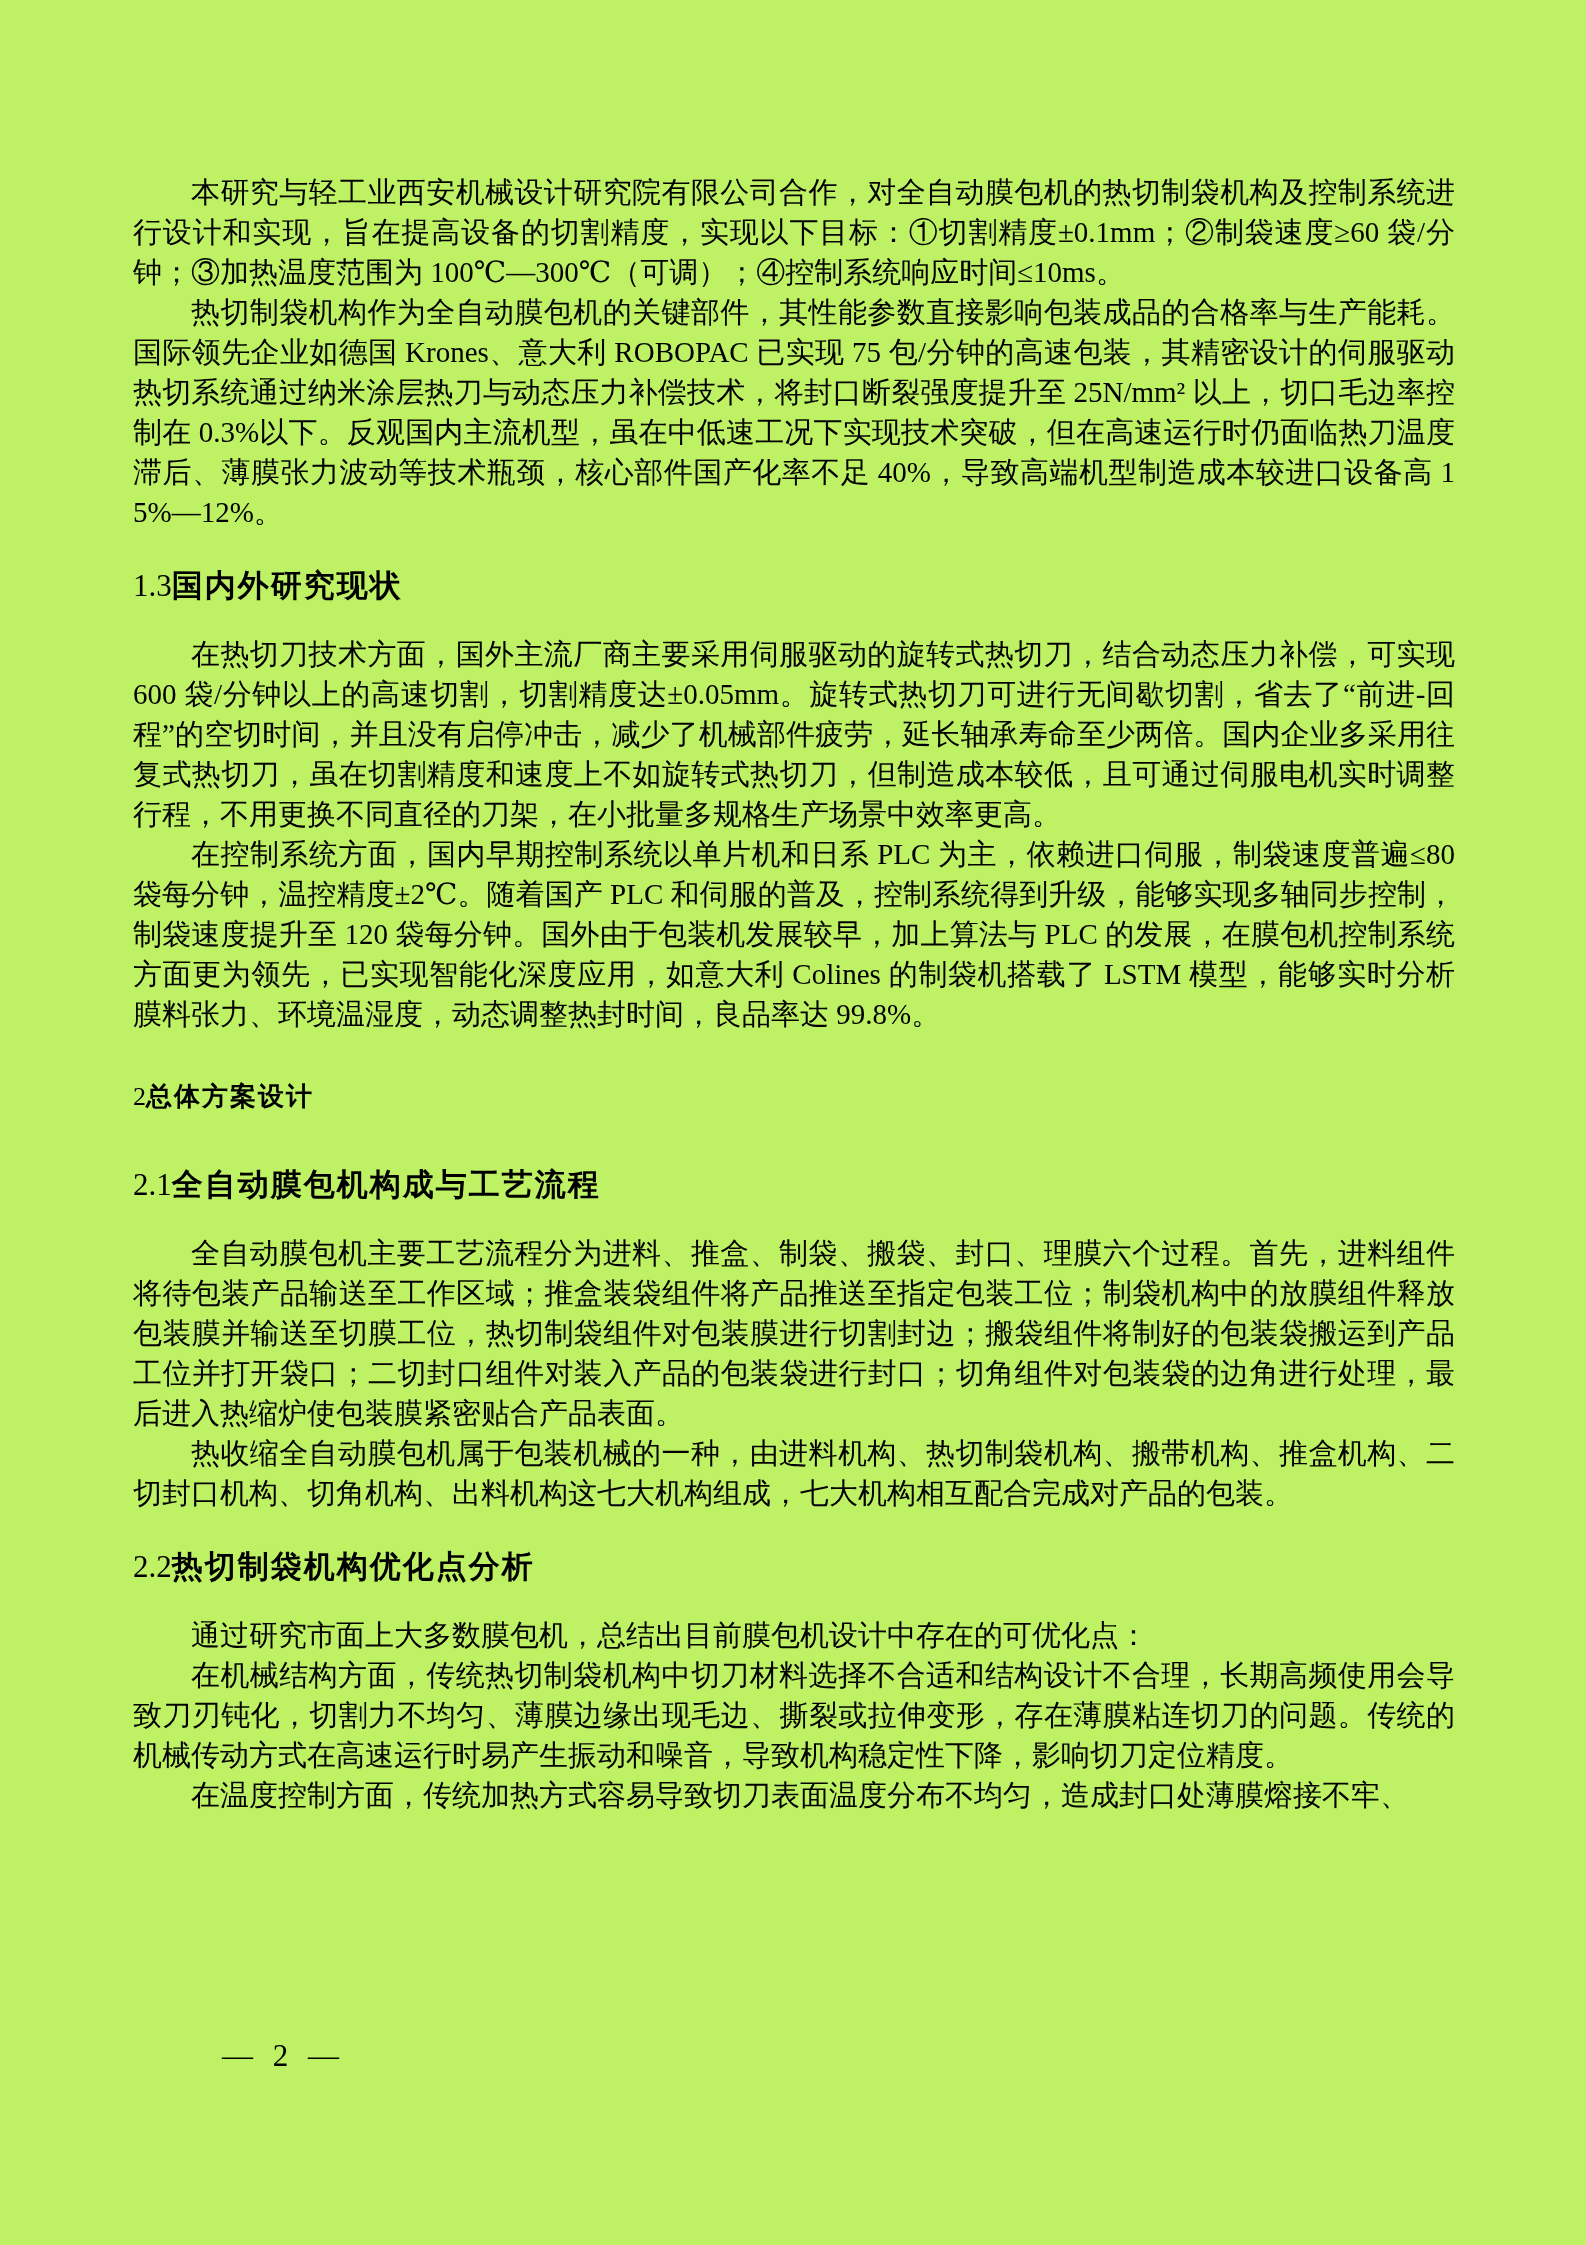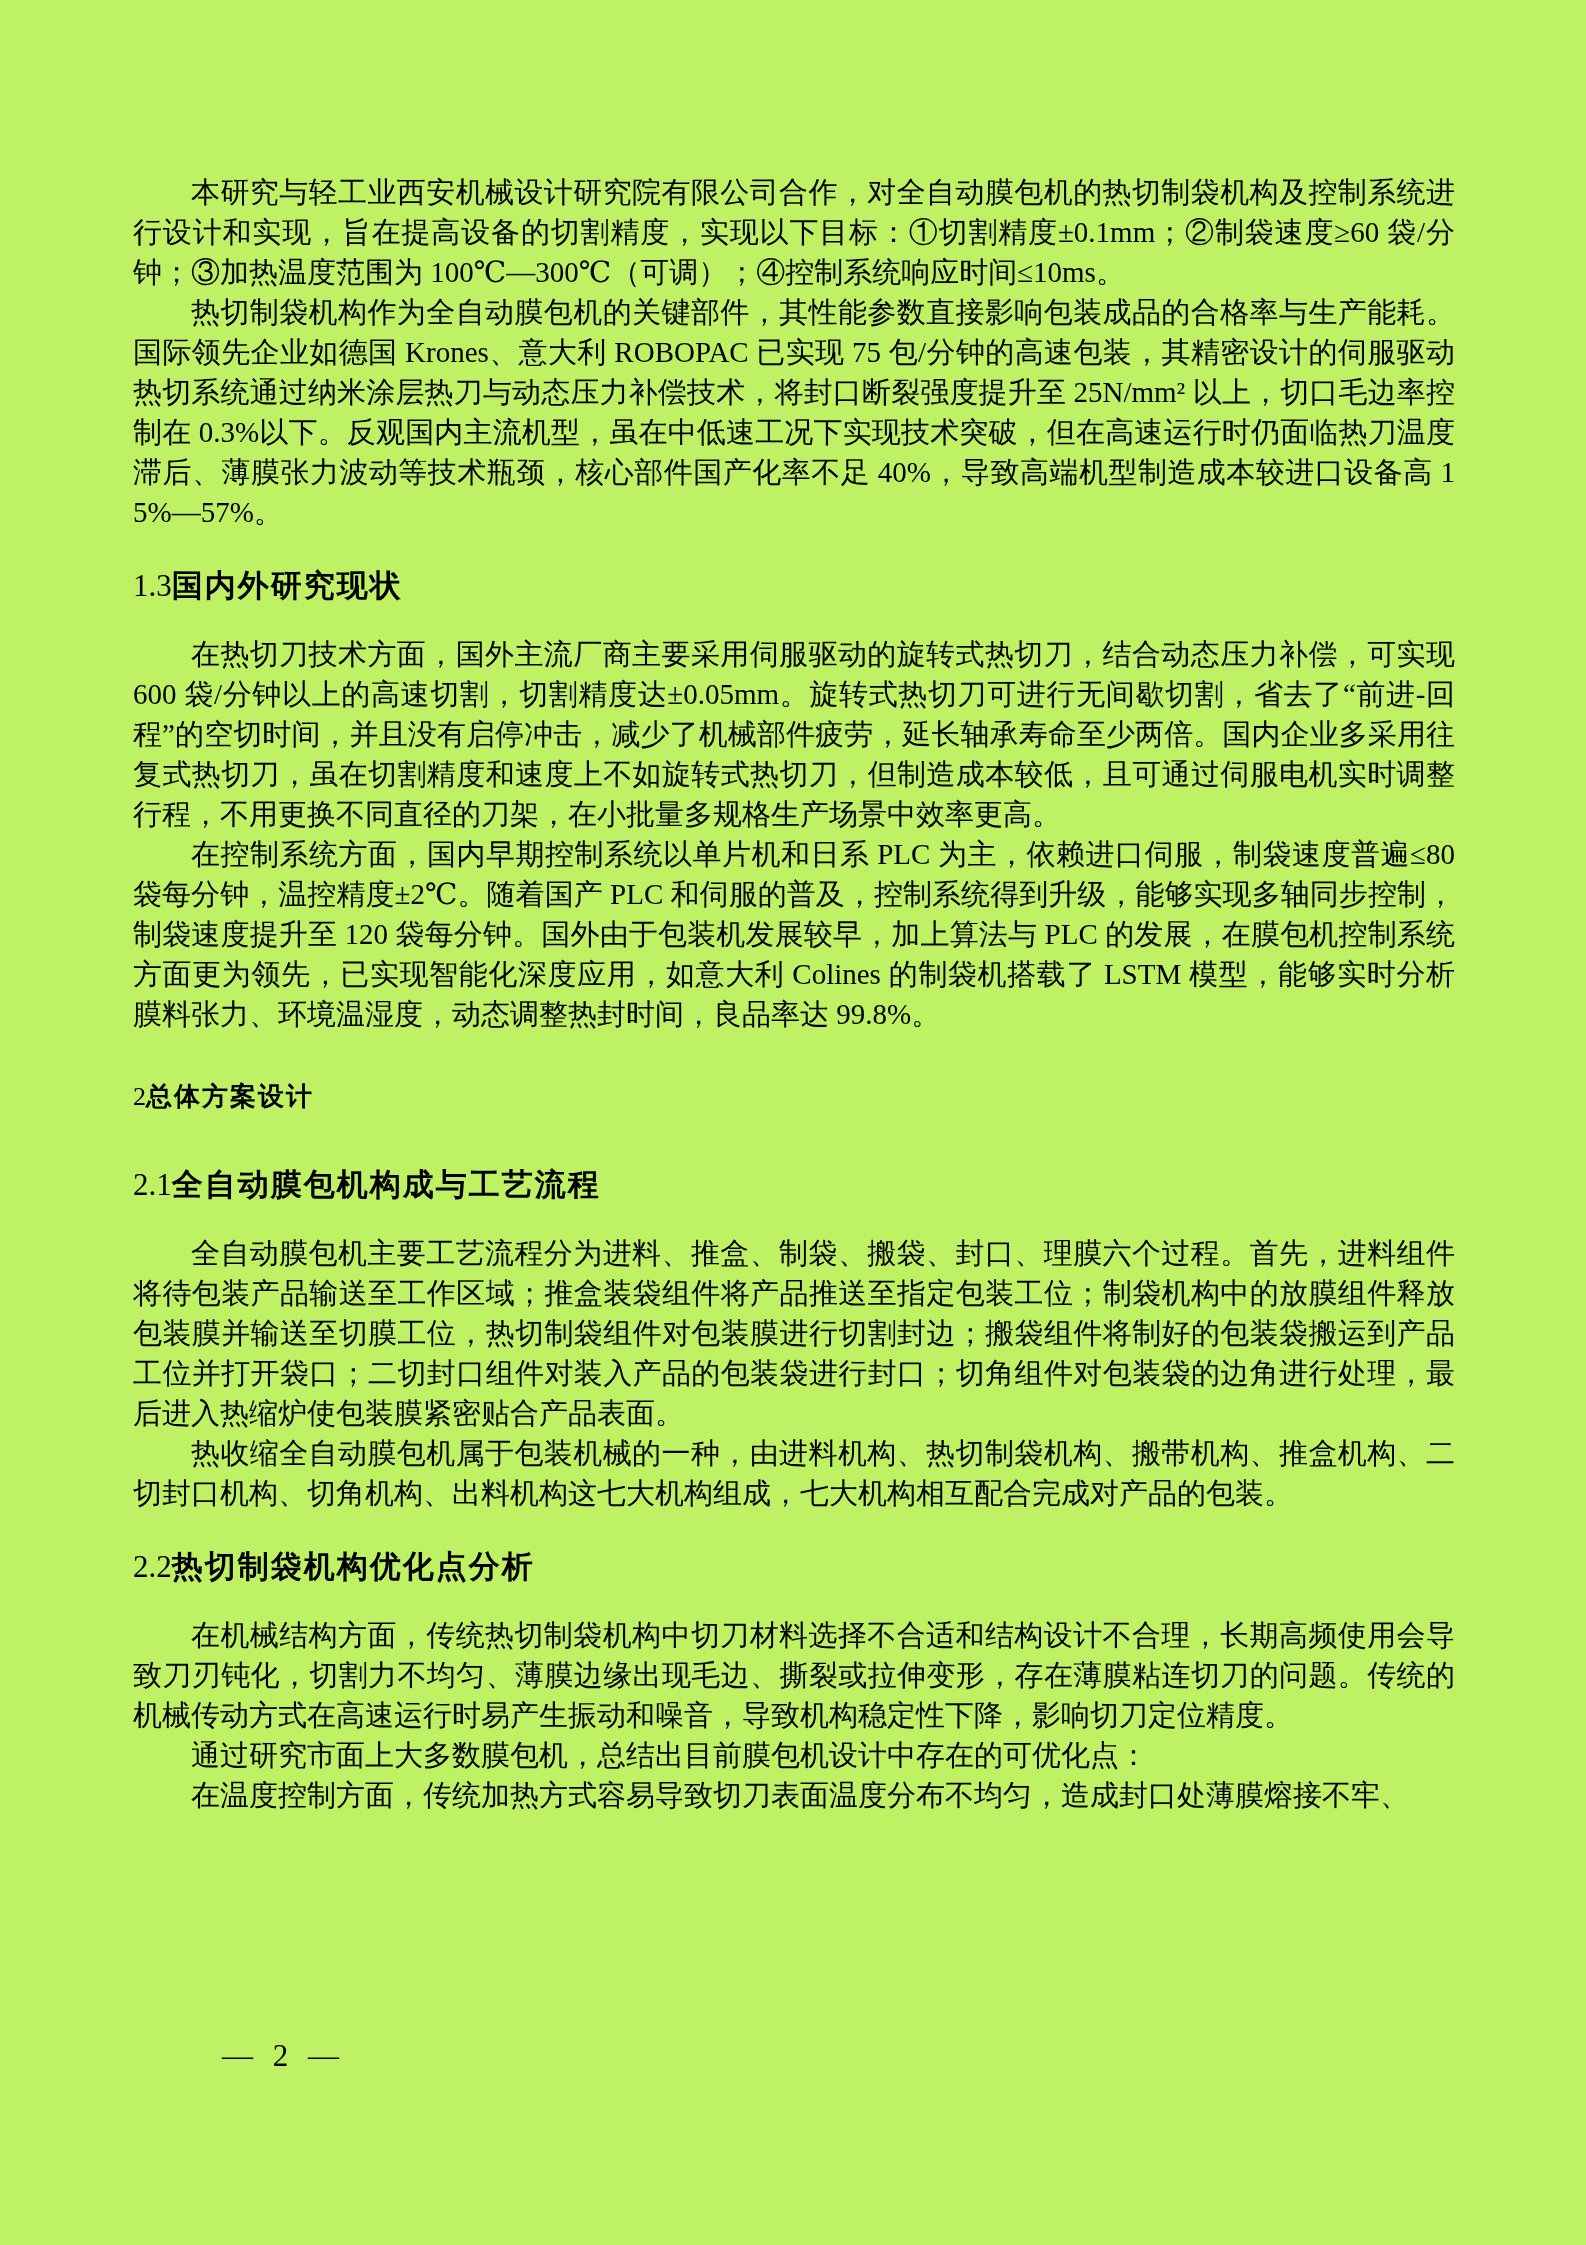--- a/index.html
+++ b/index.html
@@ -60,21 +60,21 @@
     white-space: pre;
   }
 </style>
 </head>
 <body>
 
 <div class="page">
   <div class="content">
 
     <p class="body-text">本研究与轻工业西安机械设计研究院有限公司合作，对全自动膜包机的热切制袋机构及控制系统进行设计和实现，旨在提高设备的切割精度，实现以下目标：①切割精度±0.1mm；②制袋速度≥60 袋/分钟；③加热温度范围为 100℃—300℃（可调）；④控制系统响应时间≤10ms。</p>
-    <p class="body-text">热切制袋机构作为全自动膜包机的关键部件，其性能参数直接影响包装成品的合格率与生产能耗。国际领先企业如德国 Krones、意大利 ROBOPAC 已实现 75 包/分钟的高速包装，其精密设计的伺服驱动热切系统通过纳米涂层热刀与动态压力补偿技术，将封口断裂强度提升至 25N/mm² 以上，切口毛边率控制在 0.3%以下。反观国内主流机型，虽在中低速工况下实现技术突破，但在高速运行时仍面临热刀温度滞后、薄膜张力波动等技术瓶颈，核心部件国产化率不足 40%，导致高端机型制造成本较进口设备高 15%—57%。</p>
+    <p class="body-text">热切制袋机构作为全自动膜包机的关键部件，其性能参数直接影响包装成品的合格率与生产能耗。国际领先企业如德国 Krones、意大利 ROBOPAC 已实现 75 包/分钟的高速包装，其精密设计的伺服驱动热切系统通过纳米涂层热刀与动态压力补偿技术，将封口断裂强度提升至 25N/mm² 以上，切口毛边率控制在 0.3%以下。反观国内主流机型，虽在中低速工况下实现技术突破，但在高速运行时仍面临热刀温度滞后、薄膜张力波动等技术瓶颈，核心部件国产化率不足 40%，导致高端机型制造成本较进口设备高 15%—12%。</p>
 
     <div class="heading-l2">
       <span class="heading-num">1.3</span><span class="heading-title">国内外研究现状</span>
     </div>
 
     <p class="body-text">在热切刀技术方面，国外主流厂商主要采用伺服驱动的旋转式热切刀，结合动态压力补偿，可实现 600 袋/分钟以上的高速切割，切割精度达±0.05mm。旋转式热切刀可进行无间歇切割，省去了“前进-回程”的空切时间，并且没有启停冲击，减少了机械部件疲劳，延长轴承寿命至少两倍。国内企业多采用往复式热切刀，虽在切割精度和速度上不如旋转式热切刀，但制造成本较低，且可通过伺服电机实时调整行程，不用更换不同直径的刀架，在小批量多规格生产场景中效率更高。</p>
     <p class="body-text">在控制系统方面，国内早期控制系统以单片机和日系 PLC 为主，依赖进口伺服，制袋速度普遍≤80 袋每分钟，温控精度±2℃。随着国产 PLC 和伺服的普及，控制系统得到升级，能够实现多轴同步控制，制袋速度提升至 120 袋每分钟。国外由于包装机发展较早，加上算法与 PLC 的发展，在膜包机控制系统方面更为领先，已实现智能化深度应用，如意大利 Colines 的制袋机搭载了 LSTM 模型，能够实时分析膜料张力、环境温湿度，动态调整热封时间，良品率达 99.8%。</p>
 
     <div class="heading-l1">
       <span class="heading-num">2</span><span class="heading-title">总体方案设计</span>
@@ -84,20 +84,20 @@
       <span class="heading-num">2.1</span><span class="heading-title">全自动膜包机构成与工艺流程</span>
     </div>
 
     <p class="body-text">全自动膜包机主要工艺流程分为进料、推盒、制袋、搬袋、封口、理膜六个过程。首先，进料组件将待包装产品输送至工作区域；推盒装袋组件将产品推送至指定包装工位；制袋机构中的放膜组件释放包装膜并输送至切膜工位，热切制袋组件对包装膜进行切割封边；搬袋组件将制好的包装袋搬运到产品工位并打开袋口；二切封口组件对装入产品的包装袋进行封口；切角组件对包装袋的边角进行处理，最后进入热缩炉使包装膜紧密贴合产品表面。</p>
     <p class="body-text">热收缩全自动膜包机属于包装机械的一种，由进料机构、热切制袋机构、搬带机构、推盒机构、二切封口机构、切角机构、出料机构这七大机构组成，七大机构相互配合完成对产品的包装。</p>
 
     <div class="heading-l2">
       <span class="heading-num">2.2</span><span class="heading-title">热切制袋机构优化点分析</span>
     </div>
 
+    <p class="body-text">通过研究市面上大多数膜包机，总结出目前膜包机设计中存在的可优化点：</p>
     <p class="body-text">在机械结构方面，传统热切制袋机构中切刀材料选择不合适和结构设计不合理，长期高频使用会导致刀刃钝化，切割力不均匀、薄膜边缘出现毛边、撕裂或拉伸变形，存在薄膜粘连切刀的问题。传统的机械传动方式在高速运行时易产生振动和噪音，导致机构稳定性下降，影响切刀定位精度。</p>
-    <p class="body-text">通过研究市面上大多数膜包机，总结出目前膜包机设计中存在的可优化点：</p>
     <p class="body-text">在温度控制方面，传统加热方式容易导致切刀表面温度分布不均匀，造成封口处薄膜熔接不牢、</p>
 
   </div>
 
   <div class="page-number">— 2 —</div>
 </div>
 
 </body></html>

